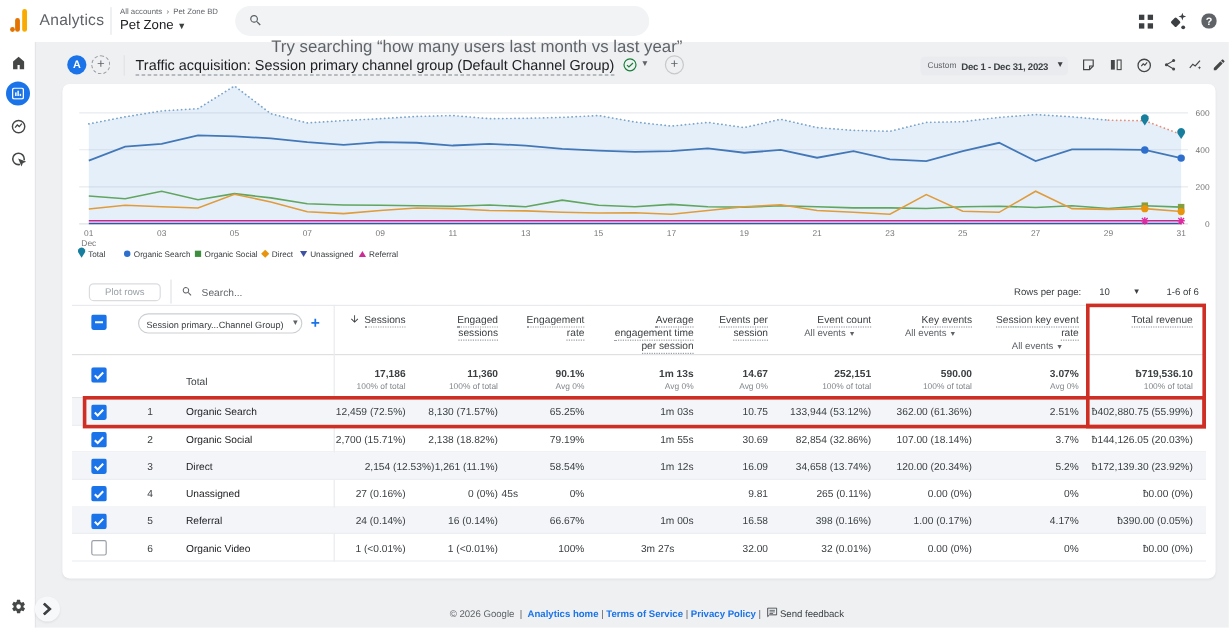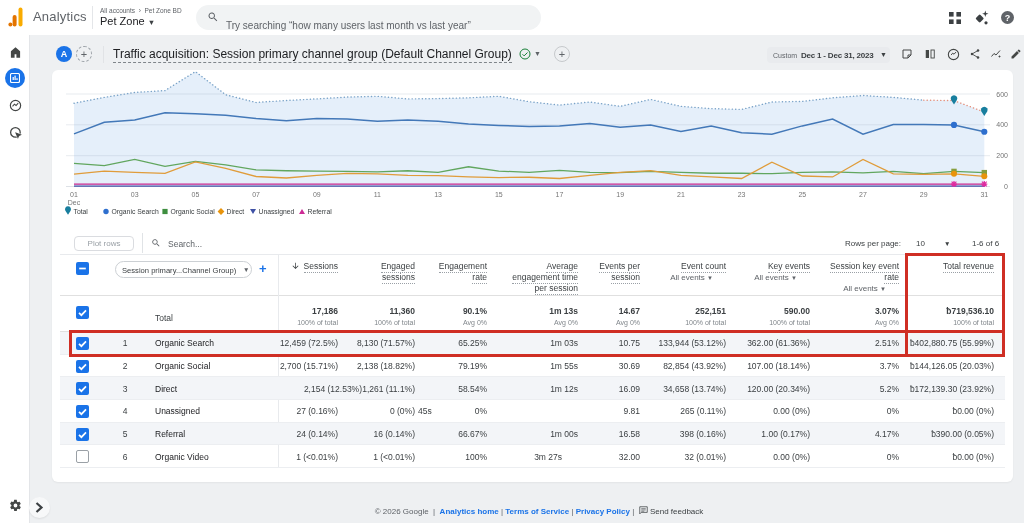--- a/index.html
+++ b/index.html
@@ -15,21 +15,21 @@
     <circle cx="3.4" cy="18.6" r="2" fill="#e37400"></circle>
   </svg>
 <div style="position:absolute;left:33px;top:9px;font-size:13px;color:#5f6368;letter-spacing:.2px;">Analytics</div>
 <div style="position:absolute;left:92px;top:6px;width:1px;height:23px;background:#e4e6e9;"></div>
 <div style="position:absolute;left:100px;top:7px;font-size:6.5px;color:#5f6368;">All accounts &nbsp;›&nbsp; Pet Zone BD</div>
 <div style="position:absolute;left:100px;top:15px;font-size:11px;color:#202124;">Pet Zone <span style="font-size:7.5px;color:#3c4043;">▼</span></div>
 <div style="position:absolute;left:196px;top:5px;width:345px;height:25px;background:#f1f3f4;border-radius:13px;"></div>
 <svg class="r" style="left:207px;top:11px" width="12" height="12" viewBox="0 0 24 24">
     <path d="M15.5 14h-.8l-.3-.3a6.5 6.5 0 1 0-.7.7l.3.3v.8l5 5 1.5-1.5-5-5zm-6 0a4.5 4.5 0 1 1 0-9 4.5 4.5 0 0 1 0 9z" fill="#5f6368"></path>
   </svg>
-<div style="position:absolute;left:226px;top:20px;font-size:10px;color:#5f6368;">Try searching “how many users last month vs last year”</div>
+<div style="position:absolute;left:226px;top:30px;font-size:14px;color:#5f6368;">Try searching “how many users last month vs last year”</div>
 <svg class="r" style="left:949px;top:12px" width="12" height="12" viewBox="0 0 12 12">
     <rect x="0" y="0" width="4.6" height="4.6" fill="#3c4043"></rect>
     <rect x="7.4" y="0" width="4.6" height="4.6" fill="#3c4043"></rect>
     <rect x="0" y="7.4" width="4.6" height="4.6" fill="#3c4043"></rect>
     <rect x="7.4" y="7.4" width="4.6" height="4.6" fill="#3c4043"></rect>
   </svg>
 <svg class="r" style="left:974px;top:10px" width="15" height="15" viewBox="0 0 15 15">
     <rect x="2.6" y="5.4" width="6.2" height="6.2" rx="1.2" transform="rotate(45 5.7 8.5)" fill="#3c4043"></rect>
     <path d="M11.3 0.6 L12.1 3 L14.5 3.8 L12.1 4.6 L11.3 7 L10.5 4.6 L8.1 3.8 L10.5 3 Z" fill="#3c4043"></path>
     <circle cx="12" cy="12.8" r="1.6" fill="#3c4043"></circle>
@@ -266,21 +266,21 @@
     <rect width="13" height="13" rx="2" fill="#1a73e8"></rect>
     <path d="M3 6.8l2.4 2.4L10 4.4" fill="none" stroke="#fff" stroke-width="1.7"></path>
   </svg>
 <div style="position:absolute;left:120px;top:361.0px;width:10px;font-size:8.5px;color:#3c4043;text-align:center;">2</div>
 <div style="position:absolute;left:155px;top:361.0px;font-size:8.5px;color:#202124;">Organic Social</div>
 <div style="position:absolute;left:178px;top:361.0px;width:160px;text-align:right;font-size:8.5px;color:#3c4043;">2,700 (15.71%)</div>
 <div style="position:absolute;left:255px;top:361.0px;width:160px;text-align:right;font-size:8.5px;color:#3c4043;">2,138 (18.82%)</div>
 <div style="position:absolute;left:327px;top:361.0px;width:160px;text-align:right;font-size:8.5px;color:#3c4043;">79.19%</div>
 <div style="position:absolute;left:418px;top:361.0px;width:160px;text-align:right;font-size:8.5px;color:#3c4043;">1m 55s</div>
 <div style="position:absolute;left:480px;top:361.0px;width:160px;text-align:right;font-size:8.5px;color:#3c4043;">30.69</div>
-<div style="position:absolute;left:566px;top:361.0px;width:160px;text-align:right;font-size:8.5px;color:#3c4043;">82,854 (43.92%)</div>
+<div style="position:absolute;left:566px;top:361.0px;width:160px;text-align:right;font-size:8.5px;color:#3c4043;">82,854 (32.86%)</div>
 <div style="position:absolute;left:650px;top:361.0px;width:160px;text-align:right;font-size:8.5px;color:#3c4043;">107.00 (18.14%)</div>
 <div style="position:absolute;left:739px;top:361.0px;width:160px;text-align:right;font-size:8.5px;color:#3c4043;">3.7%</div>
 <div style="position:absolute;left:834px;top:361.0px;width:160px;text-align:right;font-size:8.5px;color:#3c4043;">ƀ144,126.05 (20.03%)</div>
 <div style="position:absolute;left:60px;top:377.3px;width:945px;height:22.7px;background:#f3f5f8;border-bottom:1px solid #eceef1;"></div>
 <svg class="r" style="left:76px;top:382.2px" width="13" height="13" viewBox="0 0 13 13">
     <rect width="13" height="13" rx="2" fill="#1a73e8"></rect>
     <path d="M3 6.8l2.4 2.4L10 4.4" fill="none" stroke="#fff" stroke-width="1.7"></path>
   </svg>
 <div style="position:absolute;left:120px;top:383.7px;width:10px;font-size:8.5px;color:#3c4043;text-align:center;">3</div>
 <div style="position:absolute;left:155px;top:383.7px;font-size:8.5px;color:#202124;">Direct</div>

